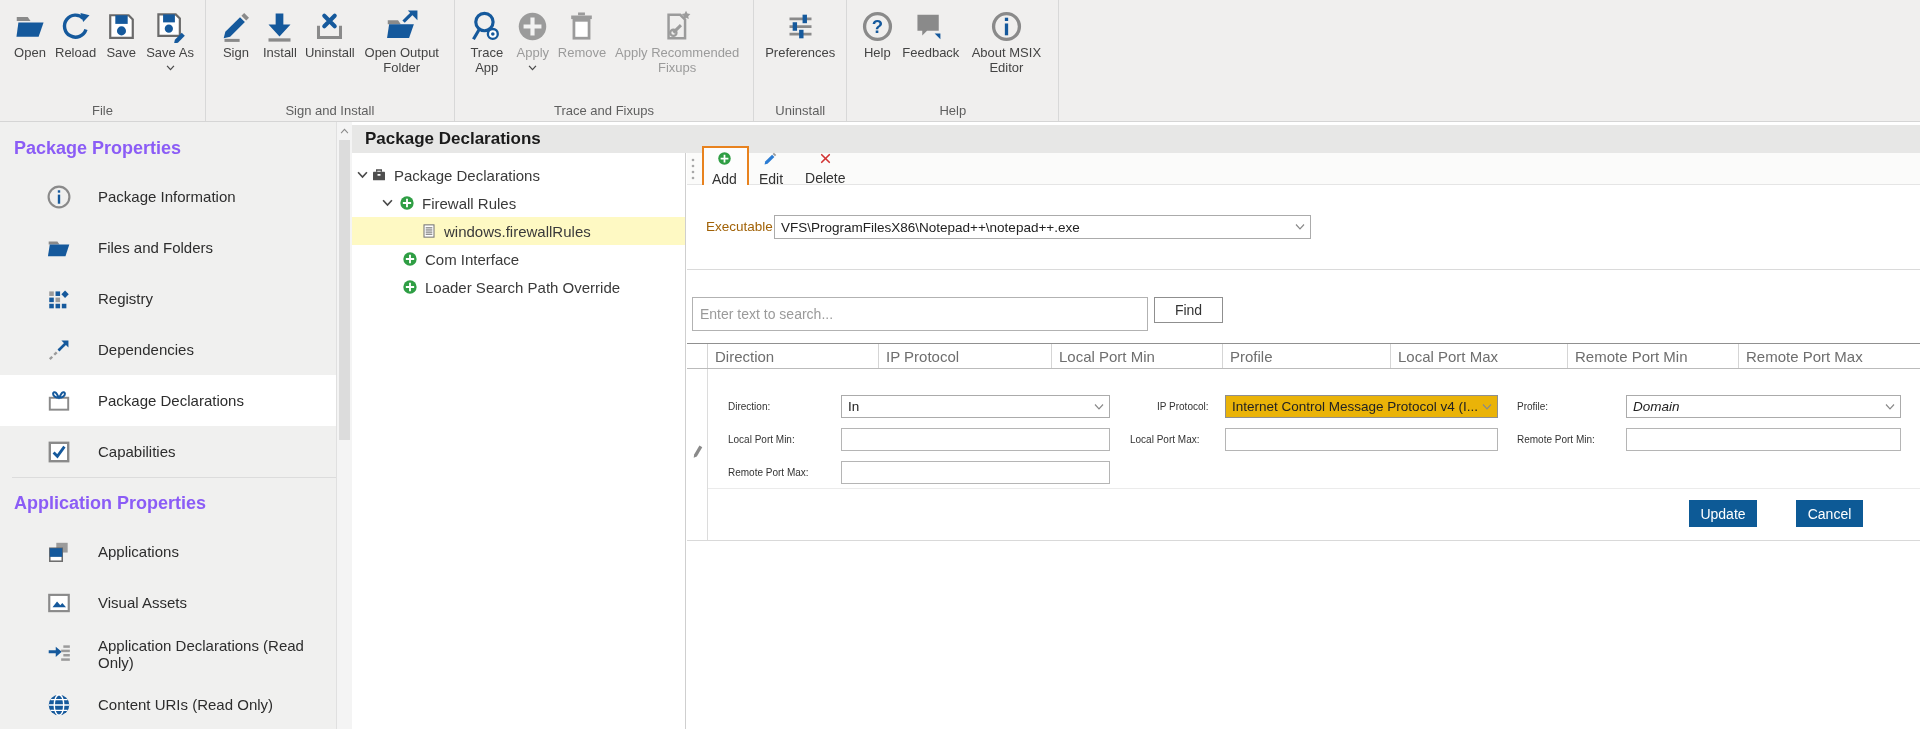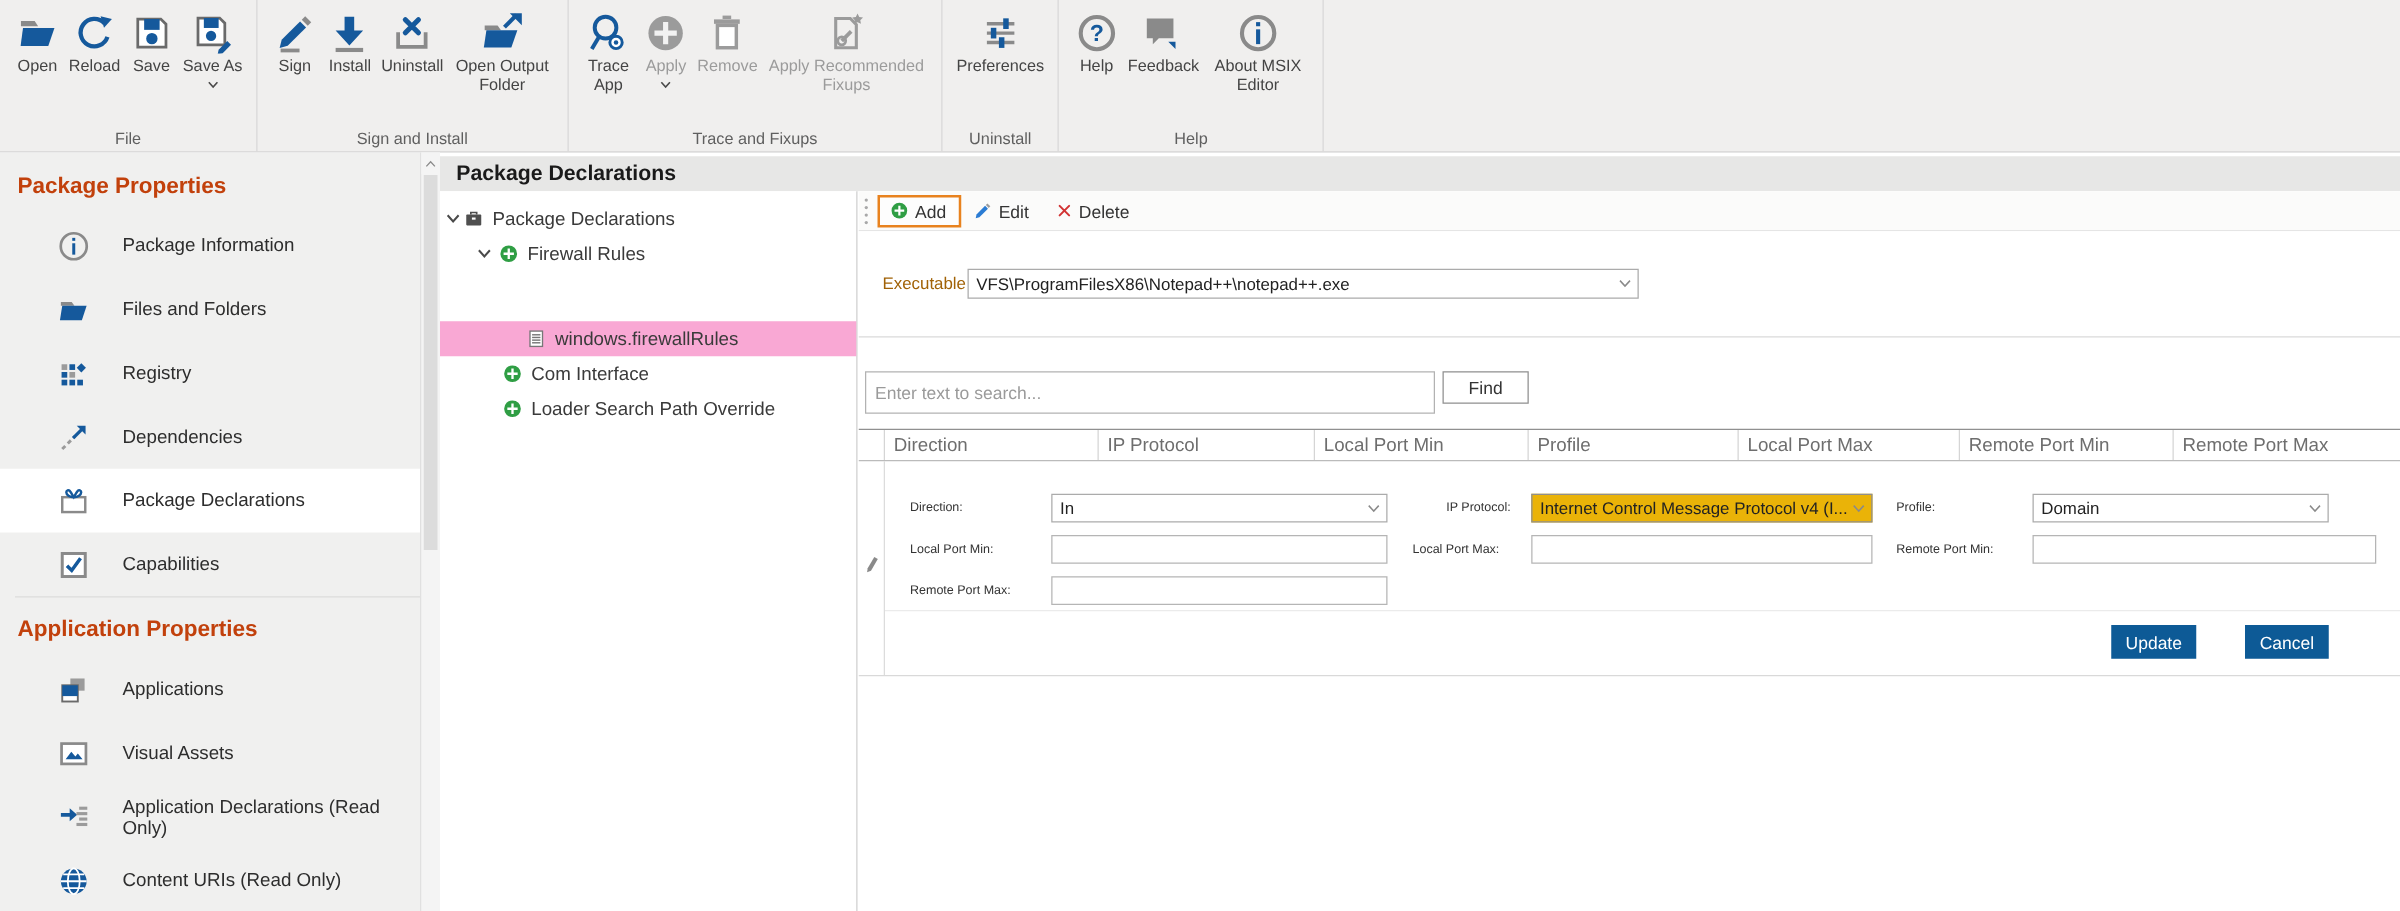--- a/index.html
+++ b/index.html
@@ -1,18 +1,18 @@
 <!DOCTYPE html>
 <html><head>
 <meta charset="utf-8">
 <style>
   * { margin:0; padding:0; box-sizing:border-box; }
   html,body { width:1920px; height:729px; overflow:hidden; background:#fff;
               font-family:"Liberation Sans", sans-serif; }
-  button { border:none; background:none; font:inherit; cursor:pointer; }
+  button { border:none; background:none; font:inherit; cursor:pointer;flex-direction:column; }
   svg { display:block; }
 
   
   .ribbon { position:absolute; left:0; top:0; width:1920px; height:122px;
             background:#f0efee; border-bottom:1px solid #d5d5d5; display:flex; }
   .rgroup { position:relative; border-right:1px solid #d8d8d8; padding:4px 8px 16px 8px;
             display:flex; align-items:flex-start; }
   .rglabel { position:absolute; bottom:3px; left:0; right:0; text-align:center;
              font-size:13px; color:#5f5f5f; white-space:nowrap; }
   .ritem { display:flex; flex-direction:column; align-items:center; gap:3px;
@@ -20,42 +20,42 @@
            color:#444; line-height:1.12; text-align:center; }
   .ritem.wide { max-width:136px; }
   .ritem.narrow { max-width:48px; }
   .ritem.disabled { color:#9b9b9b; cursor:default; }
   .ricon { width:33px; height:33px; }
   .rchev { width:9px; height:6px; margin-top:1px; }
 
   
   .sidebar { position:absolute; left:0; top:122px; width:336px; bottom:0;
              background:#f0f0ef; overflow:hidden; }
-  .sb-heading { font-size:18px; font-weight:bold; color:#c2410c; padding:16px 0 12px 14px; }
+  .sb-heading { font-size:18px; font-weight:bold; color:#8b5cf6; padding:16px 0 12px 14px; }
   .sb-heading.second { padding-top:15px; }
   .sb-sep { border-top:1px solid #dcdcdc; margin-left:12px; }
   .sb-item { height:51px; display:flex; align-items:center; padding-left:46px; gap:26px;
              font-size:15px; color:#2d2d2d; }
   .sb-item.selected { background:#ffffff; }
   .sb-icon { width:26px; height:26px; flex:0 0 auto; }
   .sb-scroll { position:absolute; left:336px; top:122px; width:16px; bottom:0;
                background:#f4f4f4; border-left:1px solid #e0e0e0; }
   .sb-scroll .sbtn { position:absolute; top:0; left:0; right:0; height:17px; background:#f4f4f4;
                      display:flex; align-items:center; justify-content:center; }
   .sb-scroll .thumb { position:absolute; top:18px; left:2px; right:2px; height:300px; background:#dcdcdc; }
   .up-ic { width:9px; height:6px; transform:rotate(180deg); }
 
   
   .titlebar { position:absolute; left:352px; right:0; top:125px; height:28px;
               background:#e7e7e6; font-size:17px; font-weight:bold; color:#1a1a1a;
               line-height:28px; padding-left:13px; }
   .tree { position:absolute; left:352px; top:153px; width:334px; bottom:0;
           background:#fff; border-right:1px solid #cfcfcf; padding-top:8px; }
   .trow { height:28px; display:flex; align-items:center; font-size:15px; color:#3a3a3a; }
-  .trow.selected { background:#f9a8d4;margin-top:40px; }
+  .trow.selected { background:#fef9c3; }
   .tchev { width:11px; height:8px; flex:0 0 auto; }
   .ticon { width:16px; height:16px; flex:0 0 auto; }
   .tlabel { margin-left:7px; white-space:nowrap; }
 
   
   .rpanel { position:absolute; left:687px; top:153px; right:0; bottom:0; background:#fff; }
   .rp-toolbar { position:absolute; left:0; right:0; top:0; height:32px; background:#fbfbfa;
                 border-bottom:1px solid #e5e5e5; display:flex; align-items:center; }
   .grip { width:8px; height:26px; margin-left:2px; }
   .tb-btn { display:flex; align-items:center; gap:5px; padding:3px 10px 3px 8px;
@@ -592,21 +592,21 @@
         </svg>
       </div>
       <span class="flabel" style="left: 443px; top: 242px; margin-left: 27px;">IP Protocol:</span>
       <div class="combo fcombo hl" style="left: 538px; top: 242px; width: 273px;">
         <span class="cval">Internet Control Message Protocol v4 (I...</span>
         <svg class="carrow">
           <use href="#sym-dropdown"></use>
         </svg>
       </div>
       <span class="flabel" style="left: 830px; top: 242px;">Profile:</span>
-      <div class="combo fcombo" style="left: 939px; top: 242px; width: 237px;">
+      <div class="combo fcombo" style="left: 939px; top: 242px; width: 275px; font-style: italic;">
         <span class="cval">Domain</span>
         <svg class="carrow">
           <use href="#sym-dropdown"></use>
         </svg>
       </div>
       <span class="flabel" style="left: 41px; top: 275px;">Local Port Min:</span>
       <input class="fbox" style="left: 154px; top: 275px; width: 269px;">
       <span class="flabel" style="left: 443px; top: 275px;">Local Port Max:</span>
       <input class="fbox" style="left: 538px; top: 275px; width: 273px;">
       <span class="flabel" style="left: 830px; top: 275px;">Remote Port Min:</span>

